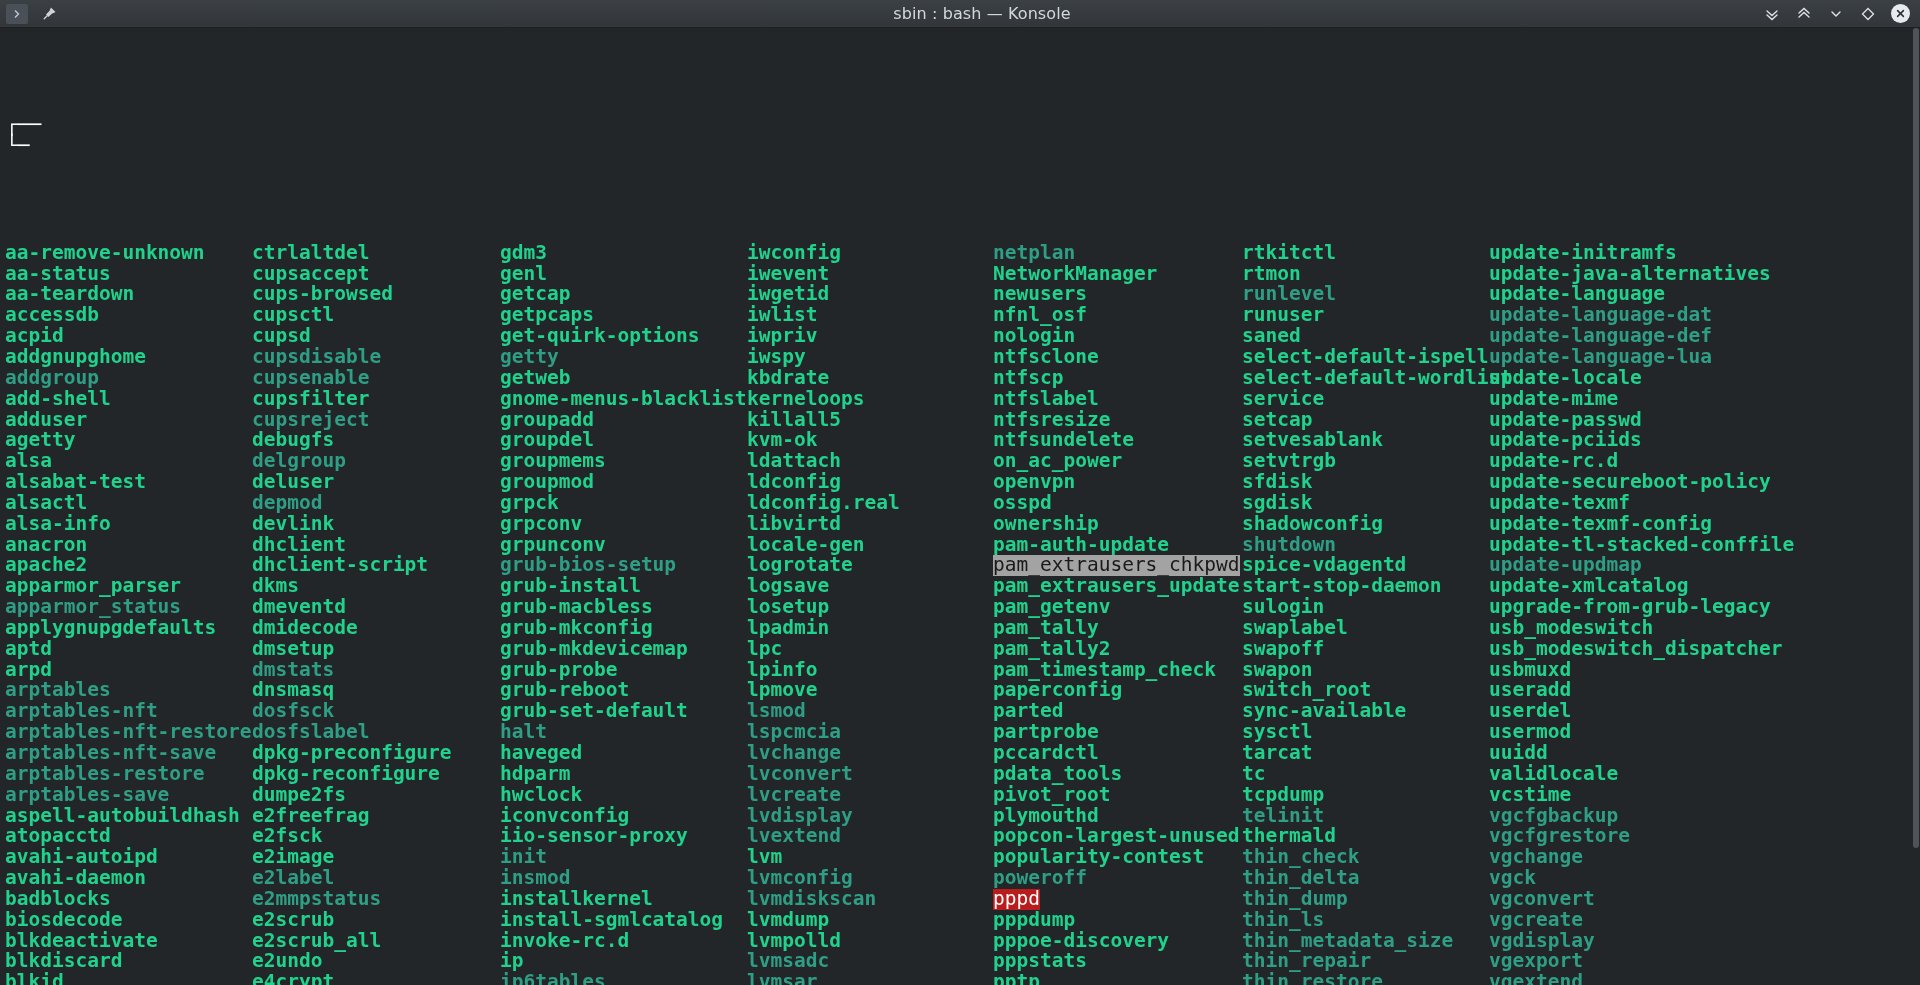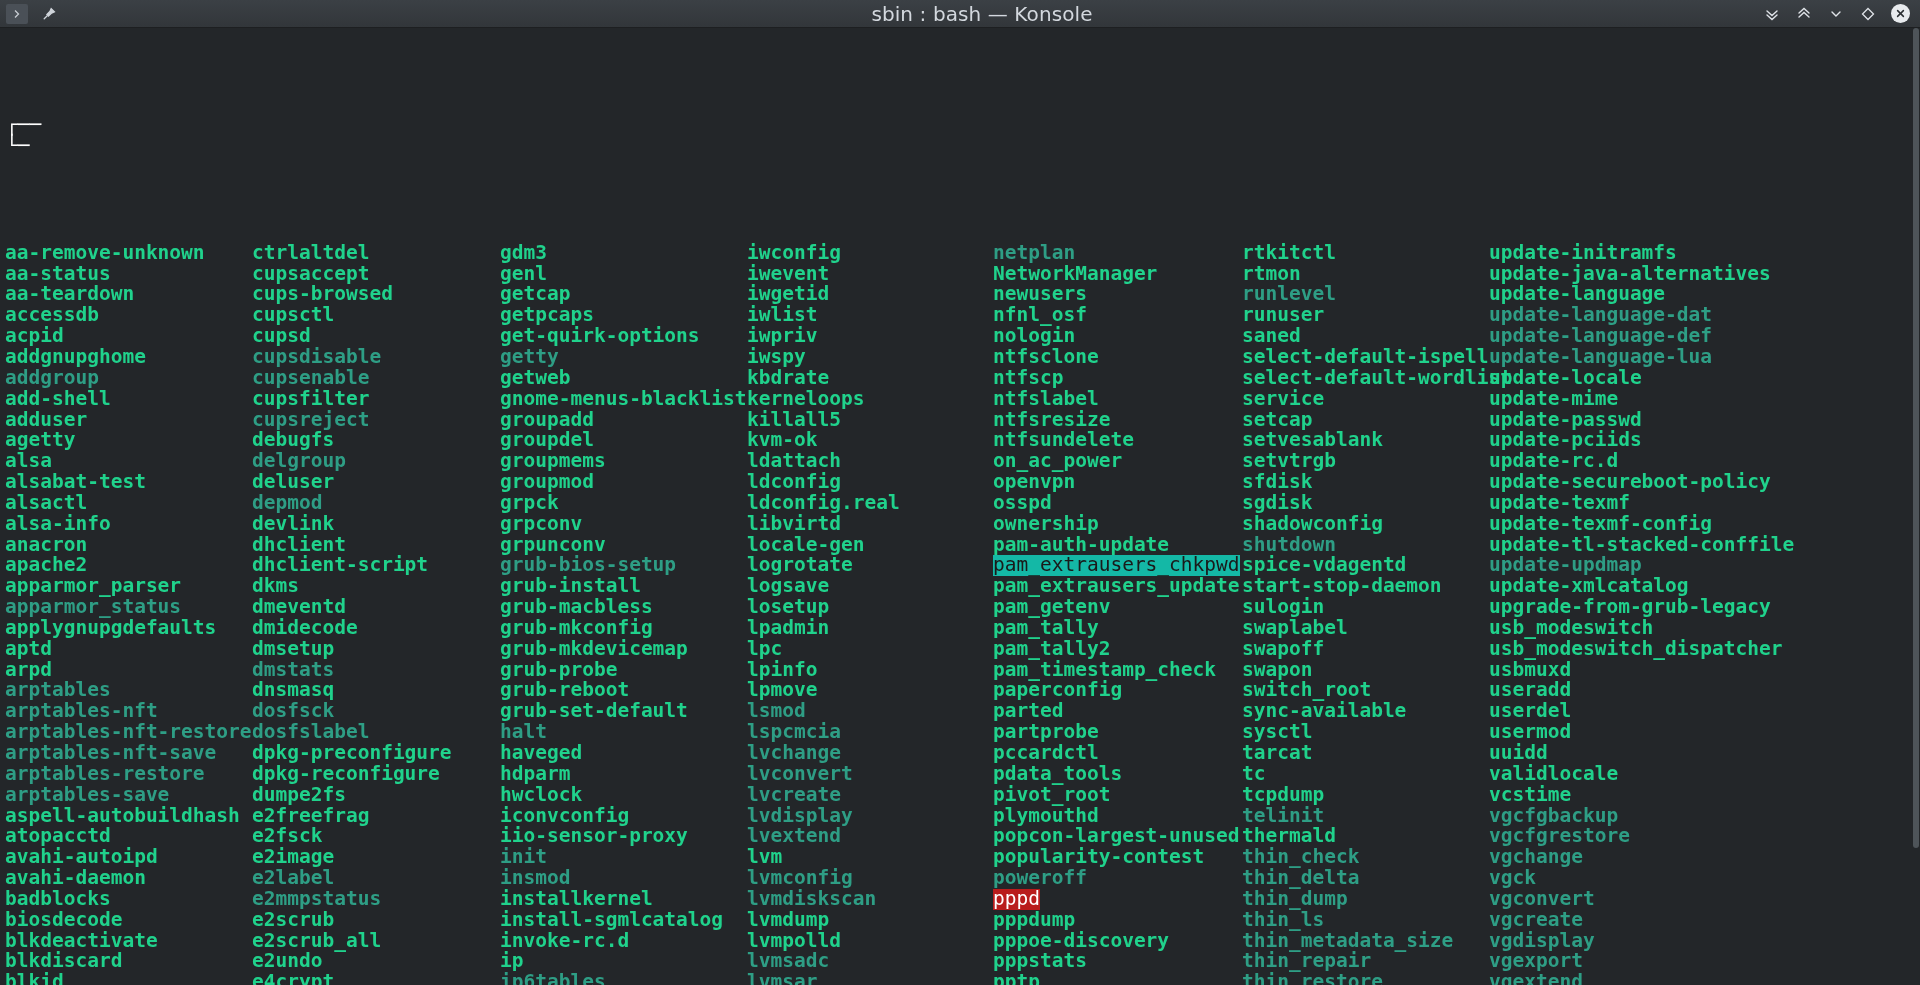--- a/index.html
+++ b/index.html
@@ -43,21 +43,21 @@
   }
   .tb-icon.boxed {
     background: #4a5057;
     border-radius: 2px;
   }
   #title-text {
     position: absolute;
     left: 0; right: 0;
     text-align: center;
     font-family: "DejaVu Sans", sans-serif;
-    font-size: 20px;
+    font-size: 16px;
     color: #d3d8de;
     pointer-events: none;
     letter-spacing: 0.1px;
     margin-left: 44px;
   }
   #title-right {
     margin-left: auto;
     display: flex;
     align-items: center;
     gap: 14px;
@@ -126,21 +126,21 @@
   }
   .exe   { color: #20d28c; }
   .link  { color: #2e9e85; font-weight: bold; }
   .setuid-red {
     color: #ffffff;
     background: #b91c1c;
     font-weight: normal;
   }
   .setgid-orange {
     color: #1a1a1a;
-    background: #14b8a6;
+    background: #a3a3a3;
     font-weight: normal;
   }
   .entry .cell { display: inline-block; }
 
   
   #scrollbar {
     position: absolute;
     top: 0; right: 0;
     width: 8px;
     height: 100%;

